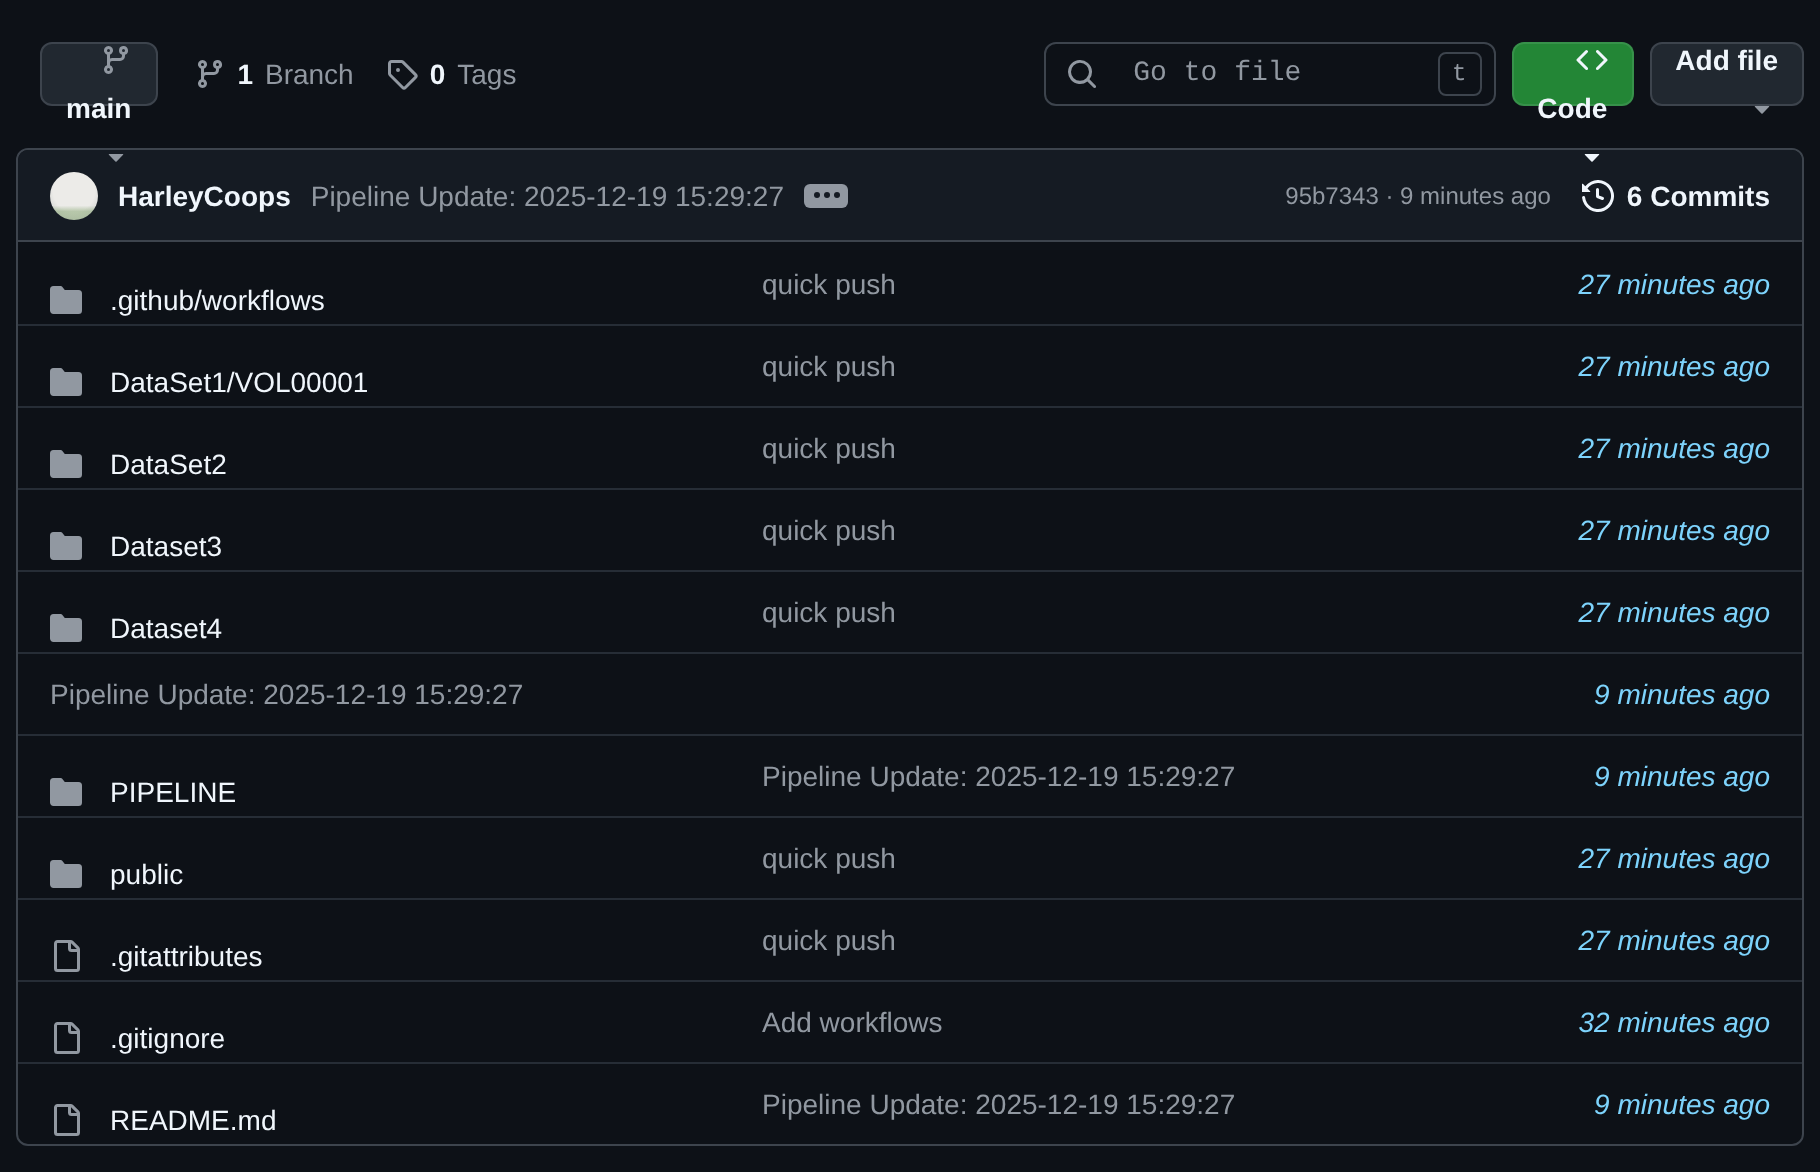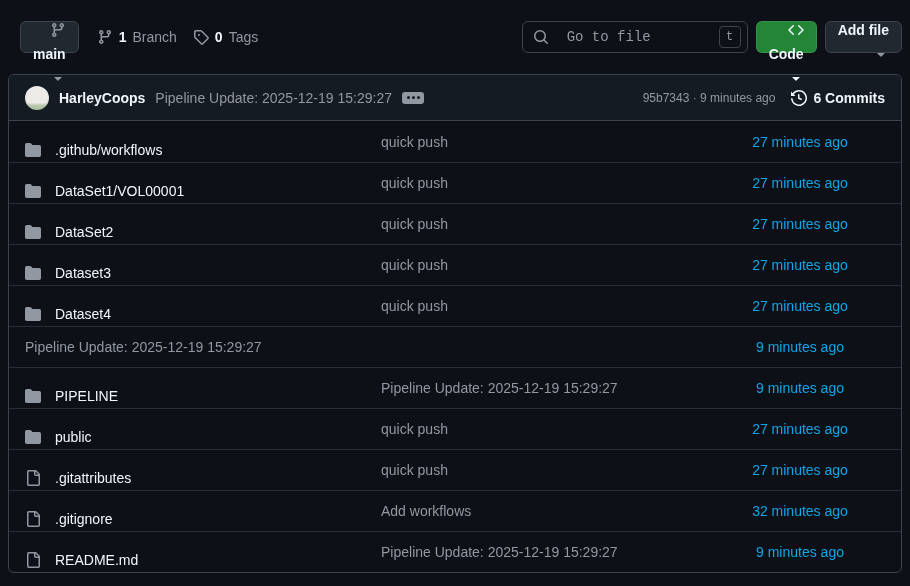--- a/index.html
+++ b/index.html
@@ -203,23 +203,24 @@
     min-width: 0;
     color: #9198a1;
     white-space: nowrap;
     overflow: hidden;
     text-overflow: ellipsis;
   }
   .cell-msg span { cursor: pointer; }
   .cell-time {
     flex: none;
     width: 170px;
-    text-align: center;
-    color: #0ea5e9;
-    white-space: nowrap;
+    text-align: right;
+    color: #7dd3fc;
+    white-space: nowrap;
+    font-style: italic;
   }
 </style>
 </head>
 <body>
 
 <div class="topbar">
 
   <button class="btn branch-btn">
     <span class="icon muted-ic">
       <svg width="16" height="16" viewBox="0 0 16 16" fill="currentColor">

